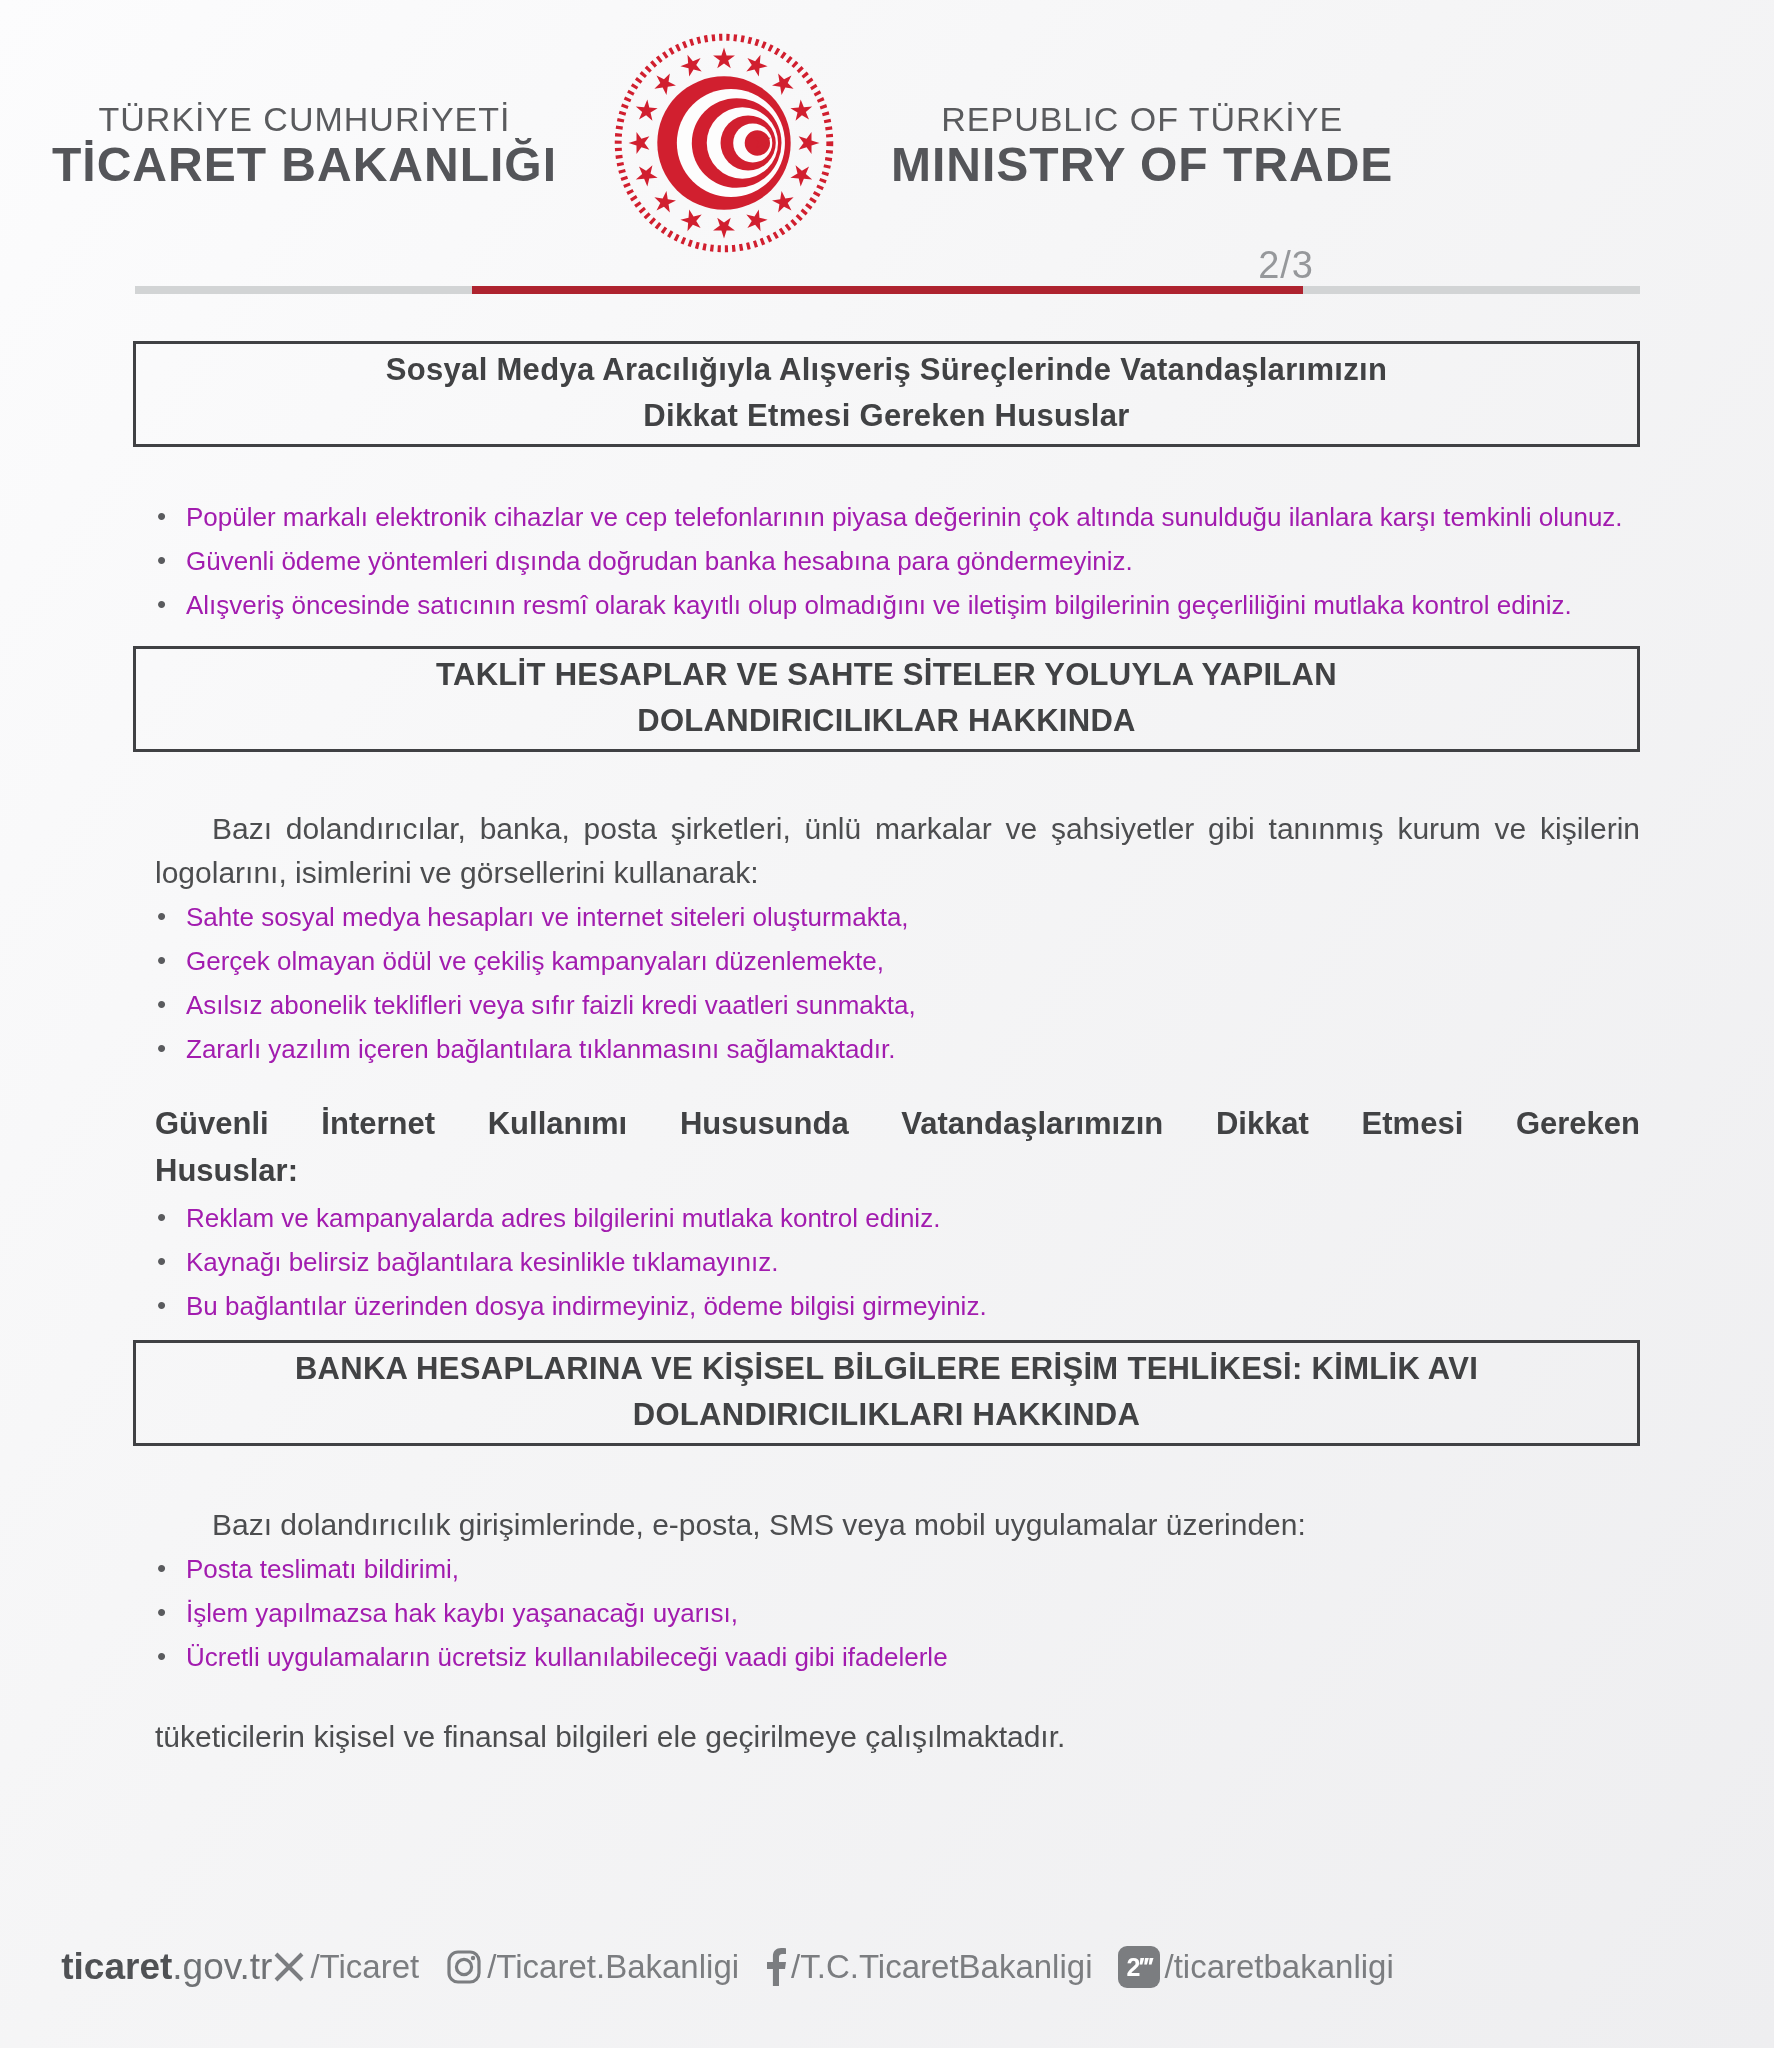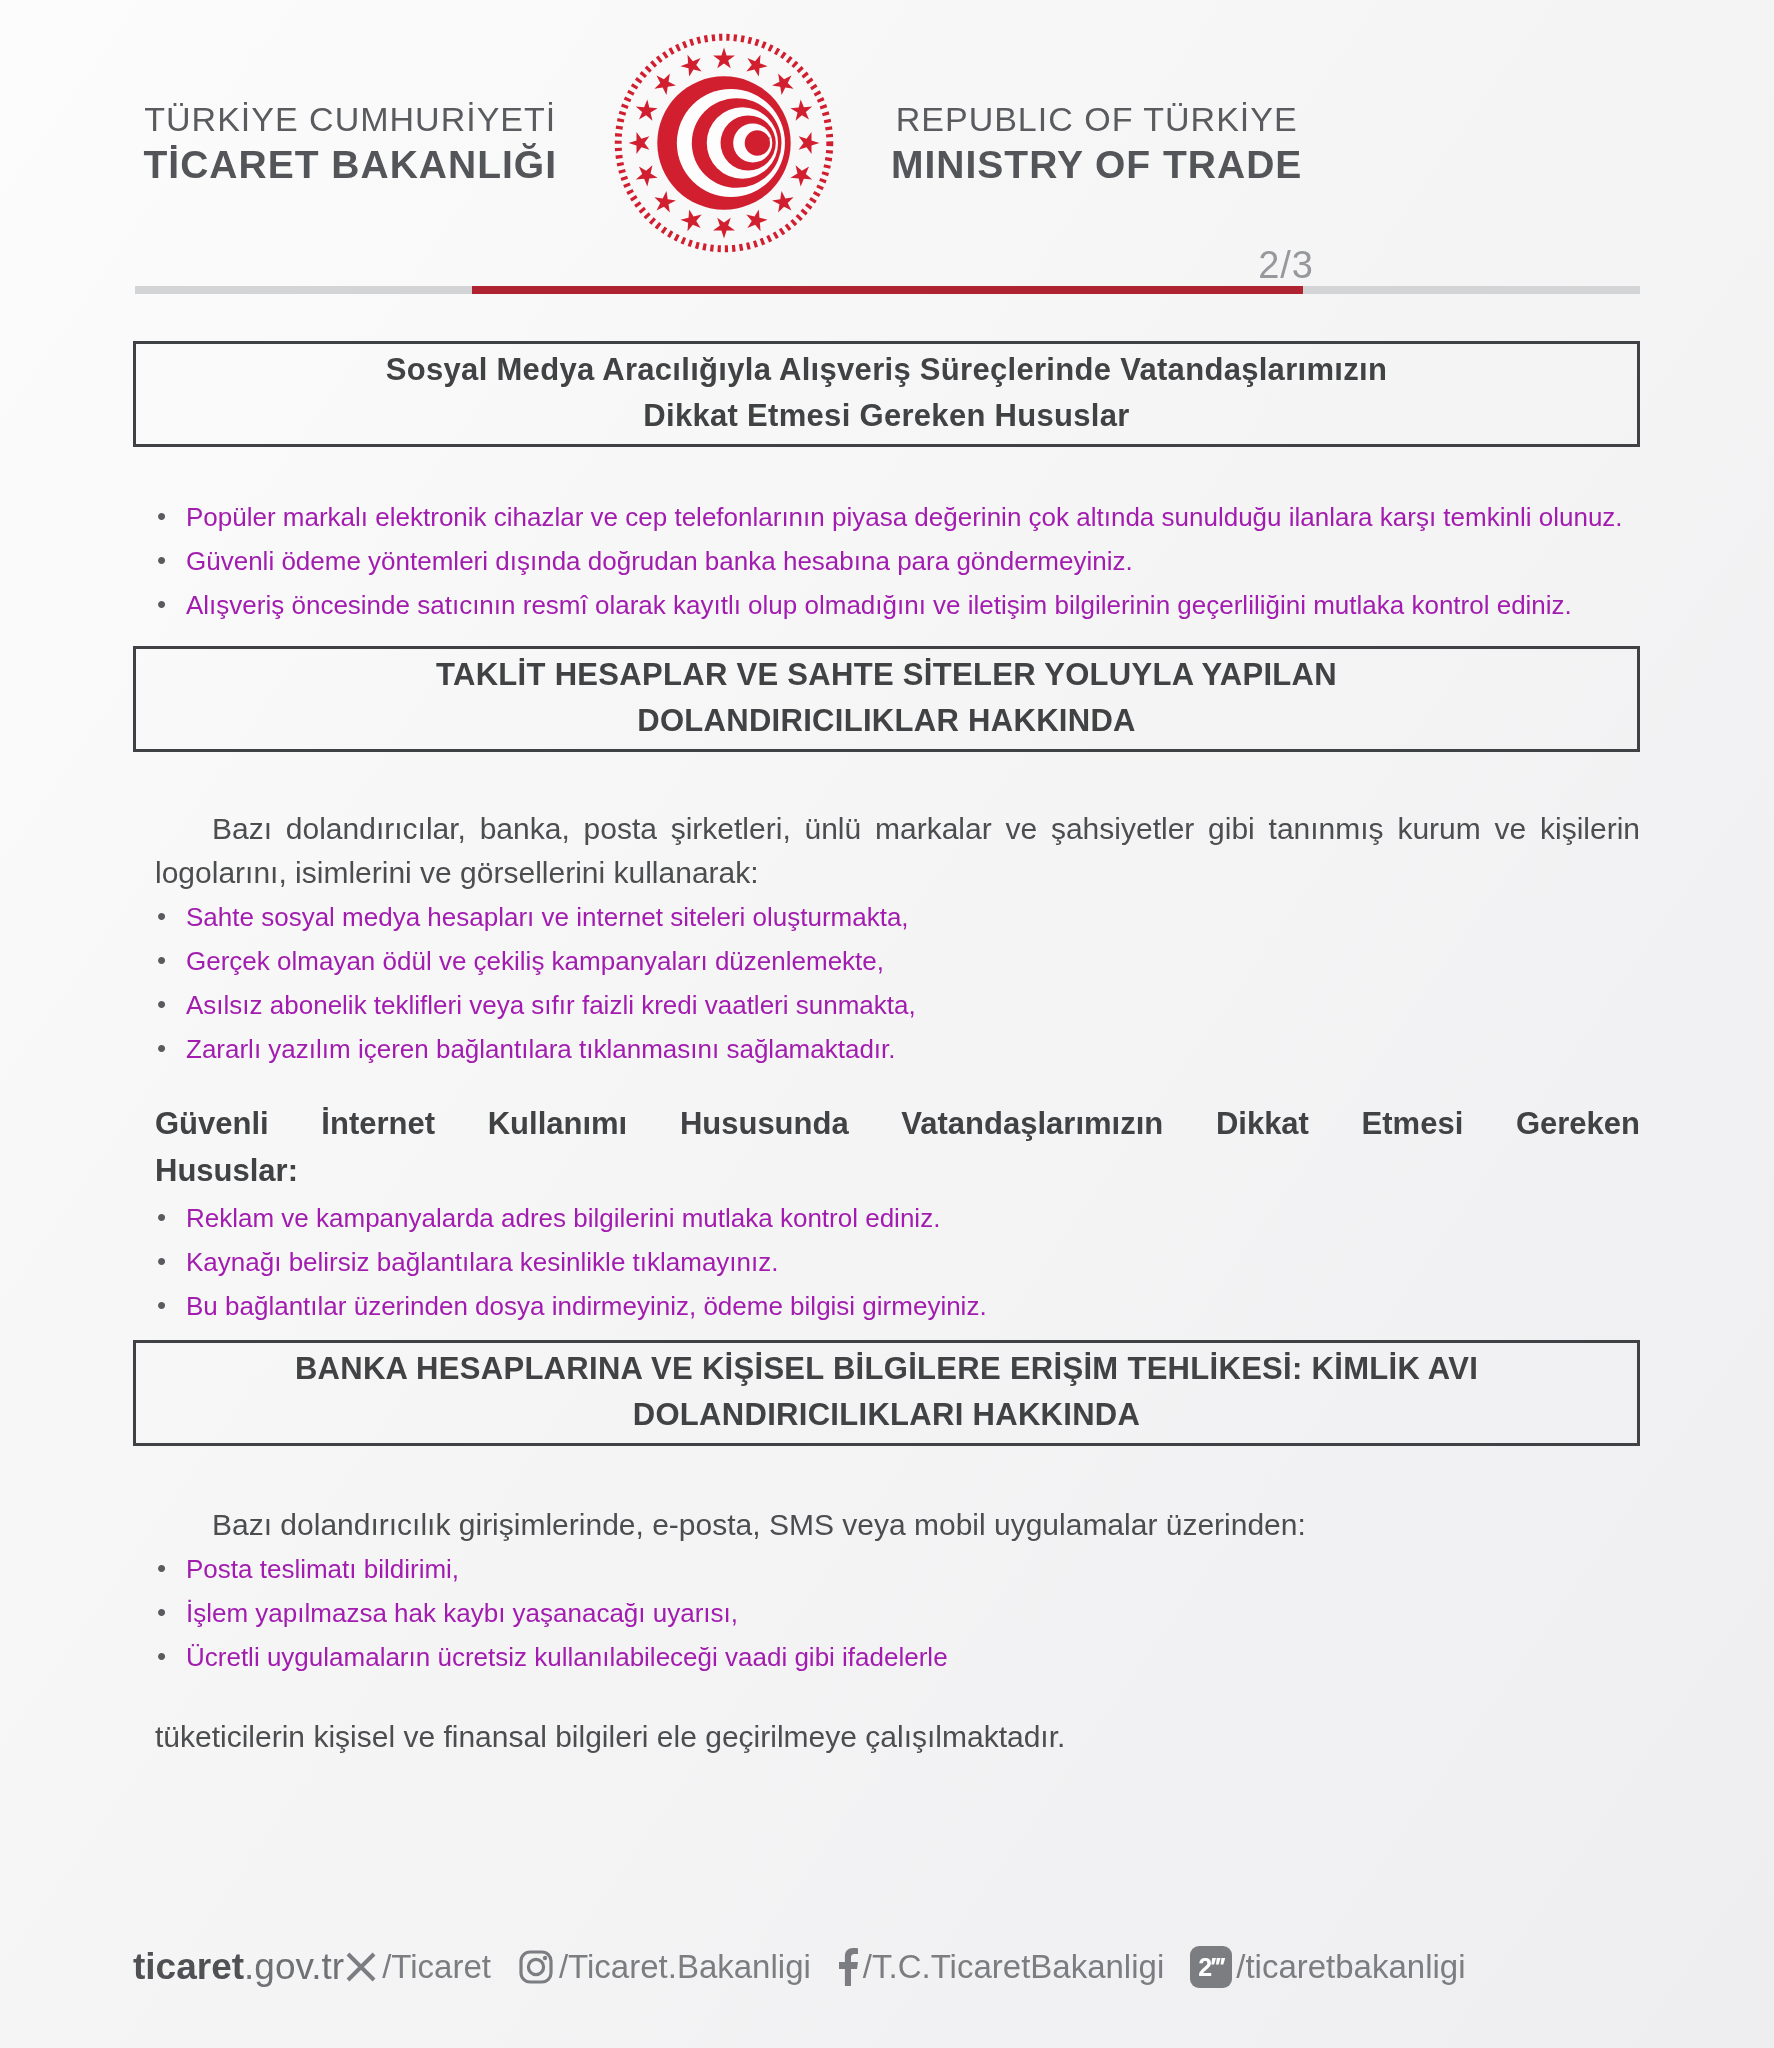--- a/index.html
+++ b/index.html
@@ -14,21 +14,21 @@
 
   
   .header-row {
     position:absolute; top:28px; left:0; width:100%;
     display:grid; grid-template-columns:1fr auto 1fr; align-items:center;
   }
   .org-block { text-align:center; }
   .org-block.left  { justify-self:end;   margin-right:52px; }
   .org-block.right { justify-self:start; margin-left:52px; }
   .org-line1 { font-size:34px; letter-spacing:1px; color:#5a5b5e; line-height:44px; }
-  .org-line2 { font-size:39px; font-weight:bold; letter-spacing:1px; color:#545559; line-height:48px; }
+  .org-line2 { font-size:48px; font-weight:bold; letter-spacing:1px; color:#545559; line-height:48px; }
   .emblem { width:230px; height:230px; display:block; }
 
   
   .page-num {
     position:absolute; top:244px; right:134px;
     font-size:38px; color:#96989b; letter-spacing:1px;
   }
   .progress {
     position:absolute; top:286px; left:135px; width:1505px; height:8px;
     background:#d2d4d5; 
@@ -72,21 +72,21 @@
   .subheading {
     margin-left:22px; margin-bottom:2px;
     font-size:31px; font-weight:bold; color:#414244; line-height:47px;
   }
   .subheading .justline { display:block; text-align:justify; text-align-last:justify; }
   .closing { margin-left:22px; font-size:30px; line-height:44px; color:#4c4d4f; }
 
   
   .footer {
     position:absolute; left:133px; right:126px; top:1946px;
-    display:flex; justify-content:space-between; align-items:center;
+    display:flex; justify-content:center; align-items:center;
   }
   .website { font-size:37px; color:#6f7174; }
   .website .w-bold { font-weight:bold; color:#4f5154; }
   .social-row { display:flex; align-items:center; gap:26px; }
   .social-item { display:flex; align-items:center; gap:4px; color:#7b7d80; font-size:33px; }
   .social-icon { display:inline-flex; align-items:center; justify-content:center; }
   .badge-2 {
     width:42px; height:42px; background:#7b7d80; border-radius:9px;
     display:inline-flex; align-items:center; justify-content:center;
     color:#ffffff; font-weight:bold; font-size:25px; line-height:1;

